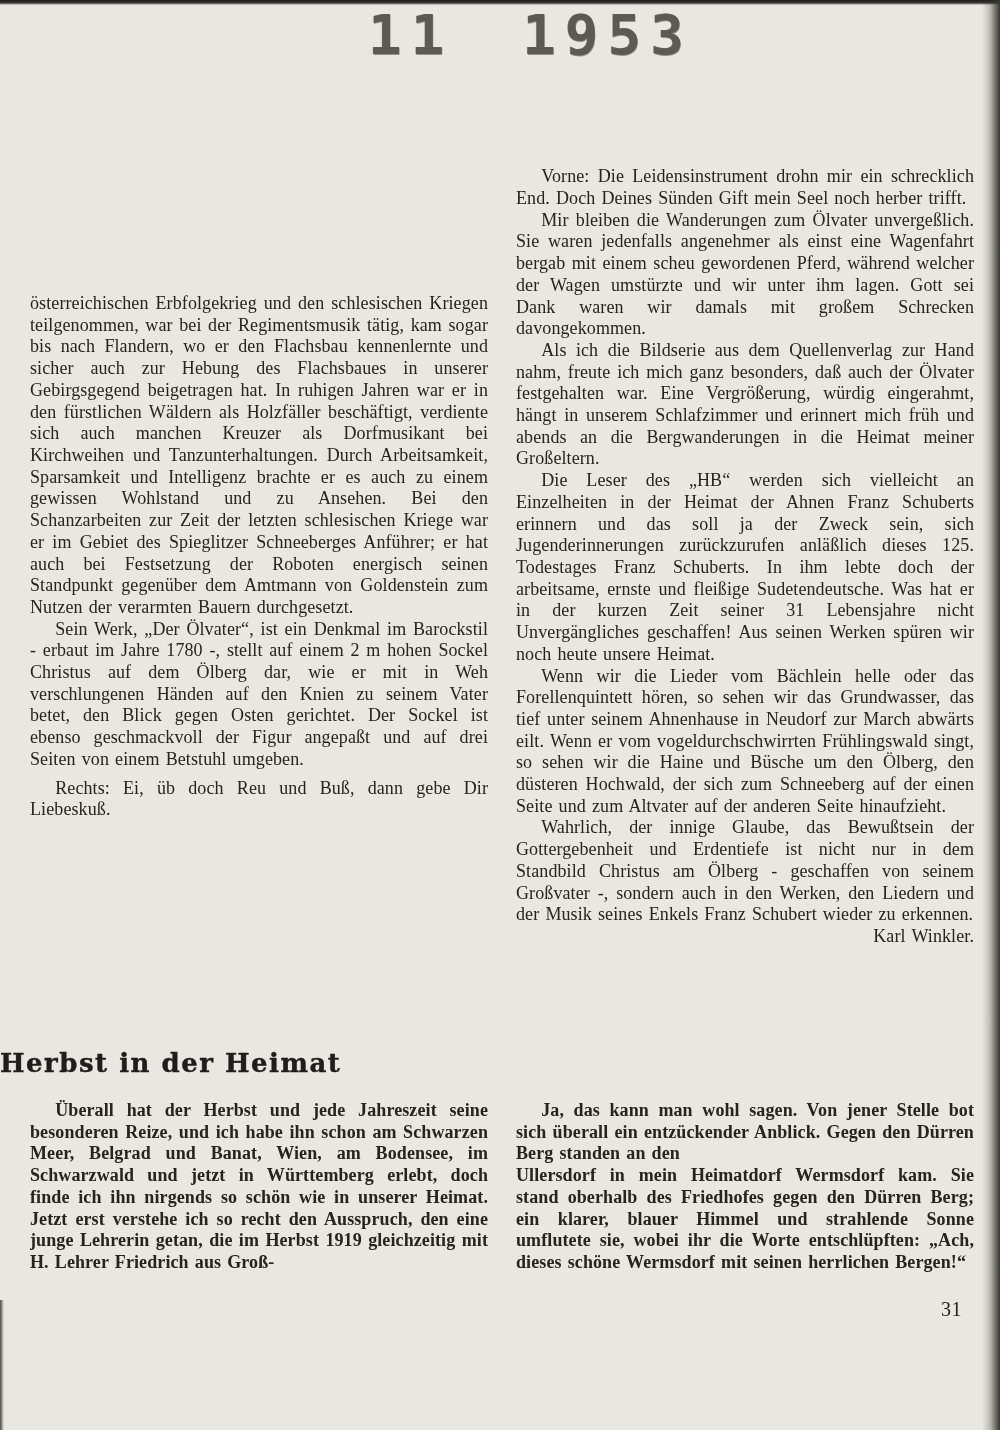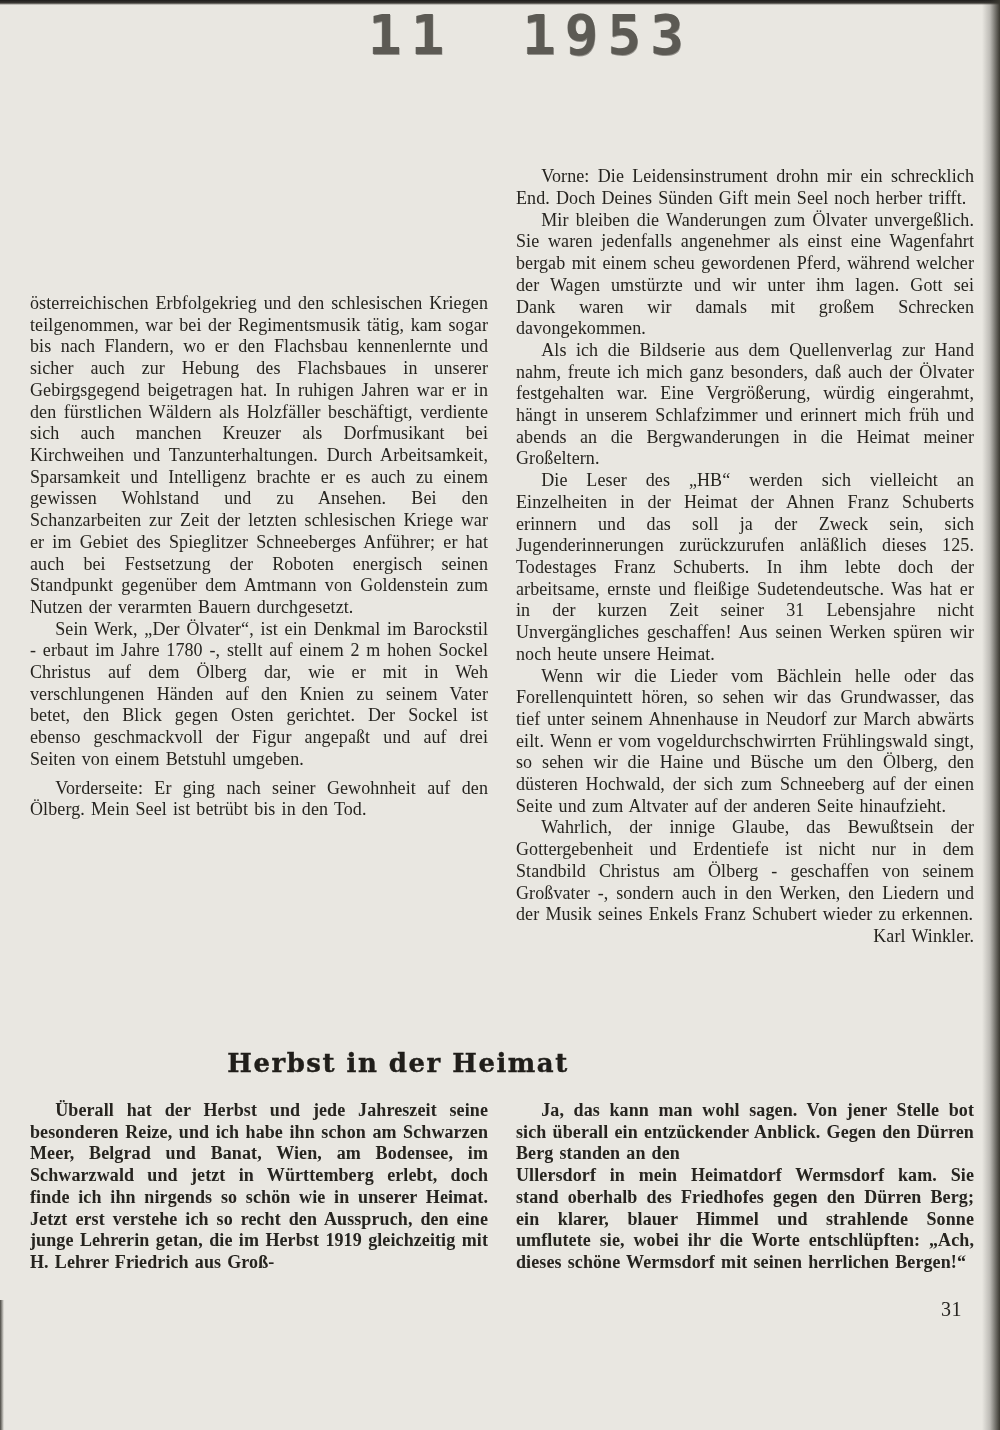--- a/index.html
+++ b/index.html
@@ -52,21 +52,20 @@
     line-height: 21.7px;
     text-align: justify;
     word-spacing: 1.5px;
     letter-spacing: 0.1px;
   }
   .para.indent { text-indent: 1.4em; }
   .para.gap { margin-top: 7px; }
   .sig { float: right; }
   .heading {
     position: absolute; top: 1048px; left: 0; width: 796px;
-    text-align: center;
     font-family: "DejaVu Serif", serif;
     font-weight: bold;
     font-size: 26px;
     letter-spacing: 1.5px;
     color: #201e1a;
     -webkit-text-stroke: 0.4px #201e1a;
   }
   .page-number {
     position: absolute; top: 1298px; right: 38px;
     font-size: 20px;
@@ -80,21 +79,21 @@
 <div class="top-edge"></div>
 <div class="right-edge"></div>
 <div class="bottom-left-edge"></div>
 
 <div class="stamp">11 1953</div>
 
 <div class="section-top">
   <div class="col">
     <p class="para">österreichischen Erbfolgekrieg und den schlesischen Kriegen teilgenommen, war bei der Regimentsmusik tätig, kam sogar bis nach Flandern, wo er den Flachsbau kennenlernte und sicher auch zur Hebung des Flachsbaues in unserer Gebirgsgegend beigetragen hat. In ruhigen Jahren war er in den fürstlichen Wäldern als Holzfäller beschäftigt, verdiente sich auch manchen Kreuzer als Dorfmusikant bei Kirchweihen und Tanzunterhaltungen. Durch Arbeitsamkeit, Sparsamkeit und Intelligenz brachte er es auch zu einem gewissen Wohlstand und zu Ansehen. Bei den Schanzarbeiten zur Zeit der letzten schlesischen Kriege war er im Gebiet des Spieglitzer Schneeberges Anführer; er hat auch bei Festsetzung der Roboten energisch seinen Standpunkt gegenüber dem Amtmann von Goldenstein zum Nutzen der verarmten Bauern durchgesetzt.</p>
     <p class="para indent">Sein Werk, „Der Ölvater“, ist ein Denkmal im Barockstil - erbaut im Jahre 1780 -, stellt auf einem 2 m hohen Sockel Christus auf dem Ölberg dar, wie er mit in Weh verschlungenen Händen auf den Knien zu seinem Vater betet, den Blick gegen Osten gerichtet. Der Sockel ist ebenso geschmackvoll der Figur angepaßt und auf drei Seiten von einem Betstuhl umgeben.</p>
-    <p class="para indent gap">Vorderseite: Er ging nach seiner Gewohnheit auf den Ölberg. Mein Seel ist betrübt bis in den Tod.</p>
+    <p class="para indent gap">Rechts: Ei, üb doch Reu und Buß, dann gebe Dir Liebeskuß.</p>
   </div>
   <div class="col">
     <p class="para indent">Vorne: Die Leidensinstrument drohn mir ein schrecklich End. Doch Deines Sünden Gift mein Seel noch herber trifft.</p>
     <p class="para indent">Mir bleiben die Wanderungen zum Ölvater unvergeßlich. Sie waren jedenfalls angenehmer als einst eine Wagenfahrt bergab mit einem scheu gewordenen Pferd, während welcher der Wagen umstürzte und wir unter ihm lagen. Gott sei Dank waren wir damals mit großem Schrecken davongekommen.</p>
     <p class="para indent">Als ich die Bildserie aus dem Quellenverlag zur Hand nahm, freute ich mich ganz besonders, daß auch der Ölvater festgehalten war. Eine Vergrößerung, würdig eingerahmt, hängt in unserem Schlafzimmer und erinnert mich früh und abends an die Bergwanderungen in die Heimat meiner Großeltern.</p>
     <p class="para indent">Die Leser des „HB“ werden sich vielleicht an Einzelheiten in der Heimat der Ahnen Franz Schuberts erinnern und das soll ja der Zweck sein, sich Jugenderinnerungen zurückzurufen anläßlich dieses 125. Todestages Franz Schuberts. In ihm lebte doch der arbeitsame, ernste und fleißige Sudetendeutsche. Was hat er in der kurzen Zeit seiner 31 Lebensjahre nicht Unvergängliches geschaffen! Aus seinen Werken spüren wir noch heute unsere Heimat.</p>
     <p class="para indent">Wenn wir die Lieder vom Bächlein helle oder das Forellenquintett hören, so sehen wir das Grundwasser, das tief unter seinem Ahnenhause in Neudorf zur March abwärts eilt. Wenn er vom vogeldurchschwirrten Frühlingswald singt, so sehen wir die Haine und Büsche um den Ölberg, den düsteren Hochwald, der sich zum Schneeberg auf der einen Seite und zum Altvater auf der anderen Seite hinaufzieht.</p>
     <p class="para indent"><span>Wahrlich, der innige Glaube, das Bewußtsein der Gottergebenheit und Erdentiefe ist nicht nur in dem Standbild Christus am Ölberg - geschaffen von seinem Großvater -, sondern auch in den Werken, den Liedern und der Musik seines Enkels Franz Schubert wieder zu erkennen.</span> <span class="sig">Karl Winkler.</span></p>
   </div>
 </div>

